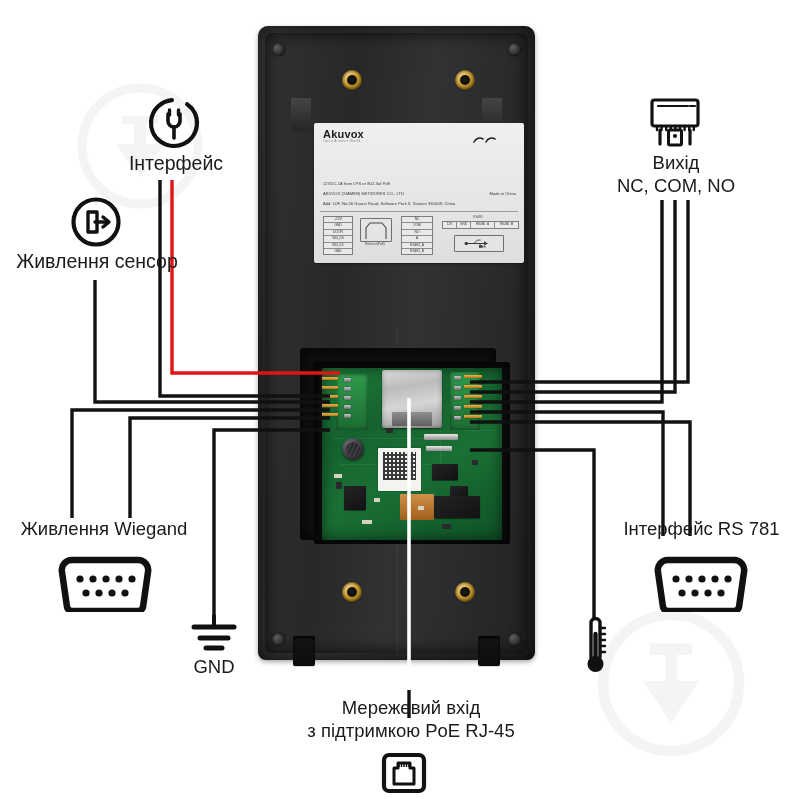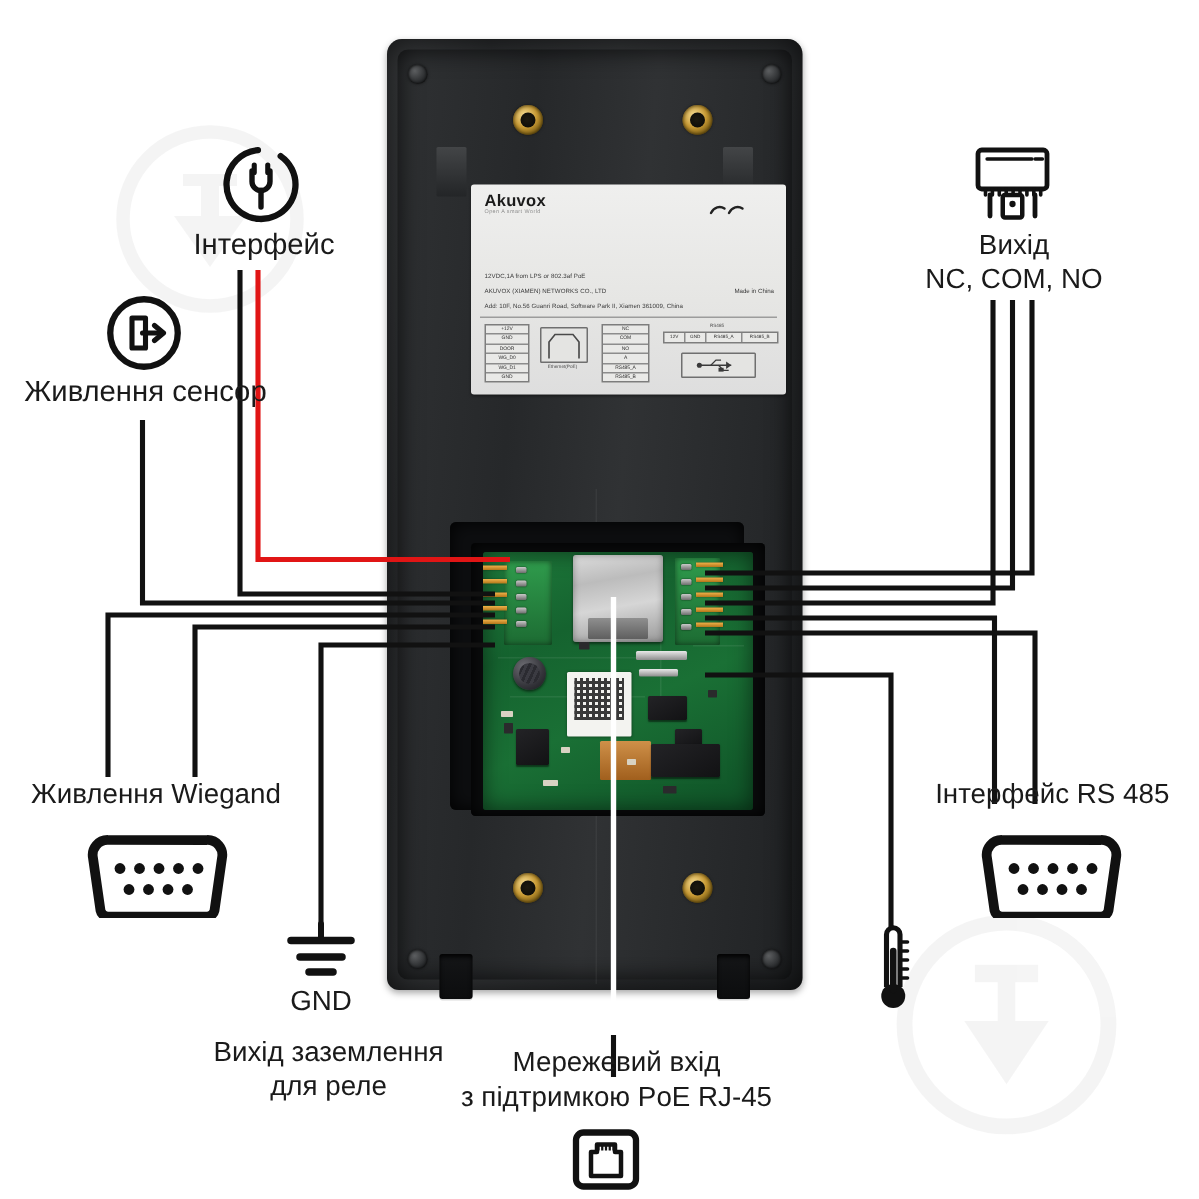--- a/index.html
+++ b/index.html
@@ -424,21 +424,21 @@
         <circle cx="54" cy="27" r="3.6"></circle>
       <circle cx="67" cy="27" r="3.6"></circle>
         <circle cx="80" cy="27" r="3.6"></circle>
       <circle cx="34" cy="41" r="3.6"></circle>
         <circle cx="47" cy="41" r="3.6"></circle>
         <circle cx="60" cy="41" r="3.6"></circle>
       <circle cx="73" cy="41" r="3.6"></circle>
     </g>
   </svg>
 
-  <div class="callout t19" style="left:604px;top:518px;width:195px;">Інтерфейс RS 485</div>
+  <div class="callout t19" style="left:604px;top:518px;width:195px;">Інтерфейс RS 781</div>
   <svg class="ico" style="left:648px;top:552px;width:106px;height:60px;" viewBox="0 0 106 60">
     <path d="M15 55 L10 20 a10 10 0 0 1 10 -12 h66 a10 10 0 0 1 10 12 l-5 35 a5 5 0 0 1 -5 4 h-66 a5 5 0 0 1 -5 -4 z" fill="none" stroke="#111" stroke-width="6.5" stroke-linejoin="round"></path>
     <g fill="#111">
       <circle cx="28" cy="27" r="3.6"></circle>
         <circle cx="41" cy="27" r="3.6"></circle>
         <circle cx="54" cy="27" r="3.6"></circle>
       <circle cx="67" cy="27" r="3.6"></circle>
         <circle cx="80" cy="27" r="3.6"></circle>
       <circle cx="34" cy="41" r="3.6"></circle>
         <circle cx="47" cy="41" r="3.6"></circle>
@@ -447,22 +447,20 @@
     </g>
   </svg>
 
   <svg class="ico" style="left:186px;top:614px;width:56px;height:42px;" viewBox="0 0 56 42">
     <path d="M28 2 v10" stroke="#111" stroke-width="4" stroke-linecap="round"></path>
     <path d="M8 13 h40" stroke="#111" stroke-width="5" stroke-linecap="round"></path>
     <path d="M14 24 h28" stroke="#111" stroke-width="5" stroke-linecap="round"></path>
     <path d="M20 34 h16" stroke="#111" stroke-width="5" stroke-linecap="round"></path>
   </svg>
   <div class="callout t19" style="left:164px;top:656px;width:100px;">GND</div>
-  <div class="callout t19" style="left:116px;top:690px;width:206px;">Вихід заземлення
-для реле</div>
 
   <div class="callout t19" style="left:292px;top:697px;width:238px;">Мережевий вхід
 з підтримкою PoE RJ-45</div>
   <svg class="ico" style="left:380px;top:752px;width:48px;height:42px;" viewBox="0 0 48 42">
     <rect x="4" y="3" width="40" height="36" rx="5" fill="none" stroke="#111" stroke-width="4.2"></rect>
     <path d="M14 32 V16 h4 v-5 h12 v5 h4 v16 z" fill="none" stroke="#111" stroke-width="3" stroke-linejoin="round"></path>
     <g stroke="#111" stroke-width="1.5">
       <path d="M19 11 v4"></path>
         <path d="M21.5 11 v4"></path>
         <path d="M24 11 v4"></path>

